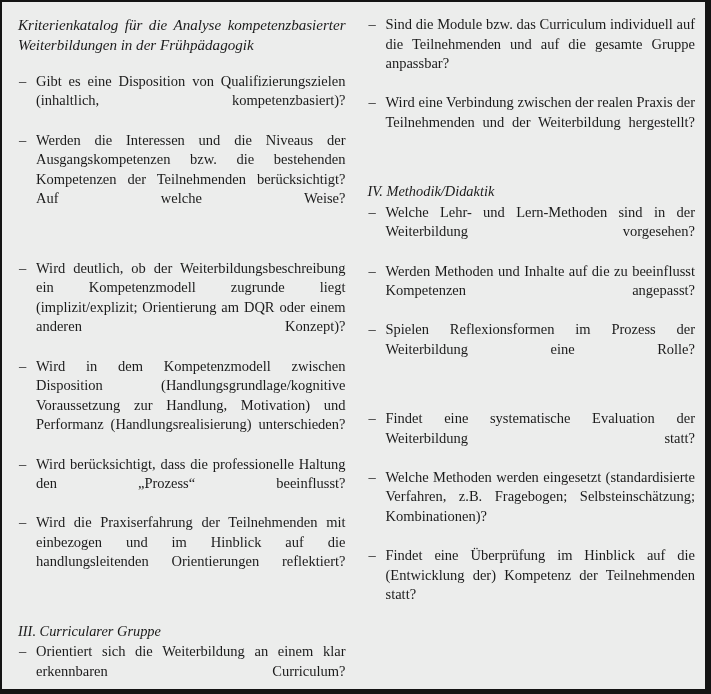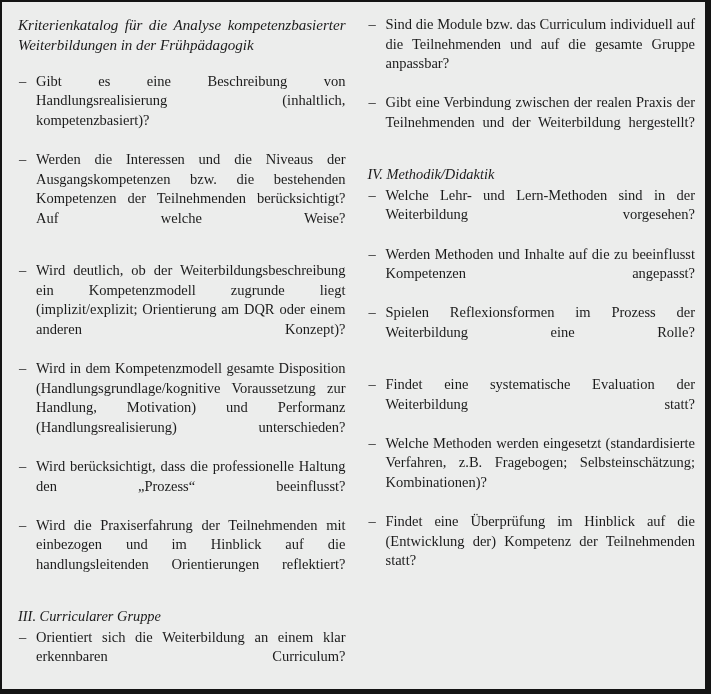--- a/index.html
+++ b/index.html
@@ -49,21 +49,21 @@
     line-height: 20.4px;
     color: #1b1b1b;
     margin: 0 0 6px 0;
     text-align: justify;
     text-justify: inter-word;
     letter-spacing: -0.02px;
   }
 
   
   .section {
-    margin-top: 13px;
+    margin-top: 30px;
   }
   .section.first {
     margin-top: 16px;
   }
 
   .section-heading {
     font-style: italic;
     font-size: 14.4px;
     line-height: 19.6px;
     color: #1b1b1b;
@@ -113,38 +113,38 @@
 <div id="frame">
   <div id="columns">
 
     <div class="col left">
       <div class="doc-title">Kriterienkatalog für die Analyse kompetenzbasierter Weiterbildungen in der Frühpädagogik</div>
 
       <div class="section first">
         <ul class="items">
           <li>
             <span class="dash">–</span>
-            <span class="txt">Gibt es eine Beschreibung von Handlungsrealisierung (inhaltlich, kompetenzbasiert)?</span>
+            <span class="txt">Gibt es eine Disposition von Qualifizierungszielen (inhaltlich, kompetenzbasiert)?</span>
           </li>
           <li>
             <span class="dash">–</span>
             <span class="txt">Werden die Interessen und die Niveaus der Ausgangskompetenzen bzw. die bestehenden Kompetenzen der Teilnehmenden berücksichtigt? Auf welche Weise?</span>
           </li>
         </ul>
       </div>
 
       <div class="section">
         <ul class="items">
           <li>
             <span class="dash">–</span>
             <span class="txt">Wird deutlich, ob der Weiterbildungsbeschreibung ein Kompetenzmodell zugrunde liegt (implizit/explizit; Orientierung am DQR oder einem anderen Konzept)?</span>
           </li>
           <li>
             <span class="dash">–</span>
-            <span class="txt">Wird in dem Kompetenzmodell gesamte Disposition (Handlungsgrundlage/kognitive Voraussetzung zur Handlung, Motivation) und Performanz (Handlungsrealisierung) unterschieden?</span>
+            <span class="txt">Wird in dem Kompetenzmodell zwischen Disposition (Handlungsgrundlage/kognitive Voraussetzung zur Handlung, Motivation) und Performanz (Handlungsrealisierung) unterschieden?</span>
           </li>
           <li>
             <span class="dash">–</span>
             <span class="txt">Wird berücksichtigt, dass die professionelle Haltung den „Prozess“ beeinflusst?</span>
           </li>
           <li>
             <span class="dash">–</span>
             <span class="txt">Wird die Praxiserfahrung der Teilnehmenden mit einbezogen und im Hinblick auf die handlungsleitenden Orientierungen reflektiert?</span>
           </li>
         </ul>
@@ -163,21 +163,21 @@
     </div>
 
     <div class="col right">
       <ul class="items">
         <li>
           <span class="dash">–</span>
           <span class="txt">Sind die Module bzw. das Curriculum individuell auf die Teilnehmenden und auf die gesamte Gruppe anpassbar?</span>
         </li>
         <li>
           <span class="dash">–</span>
-          <span class="txt">Gibt eine Verbindung zwischen der realen Praxis der Teilnehmenden und der Weiterbildung hergestellt?</span>
+          <span class="txt">Wird eine Verbindung zwischen der realen Praxis der Teilnehmenden und der Weiterbildung hergestellt?</span>
         </li>
       </ul>
 
       <div class="section">
         <div class="section-heading">IV. Methodik/Didaktik</div>
         <ul class="items">
           <li>
             <span class="dash">–</span>
             <span class="txt">Welche Lehr- und Lern-Methoden sind in der Weiterbildung vorgesehen?</span>
           </li>

